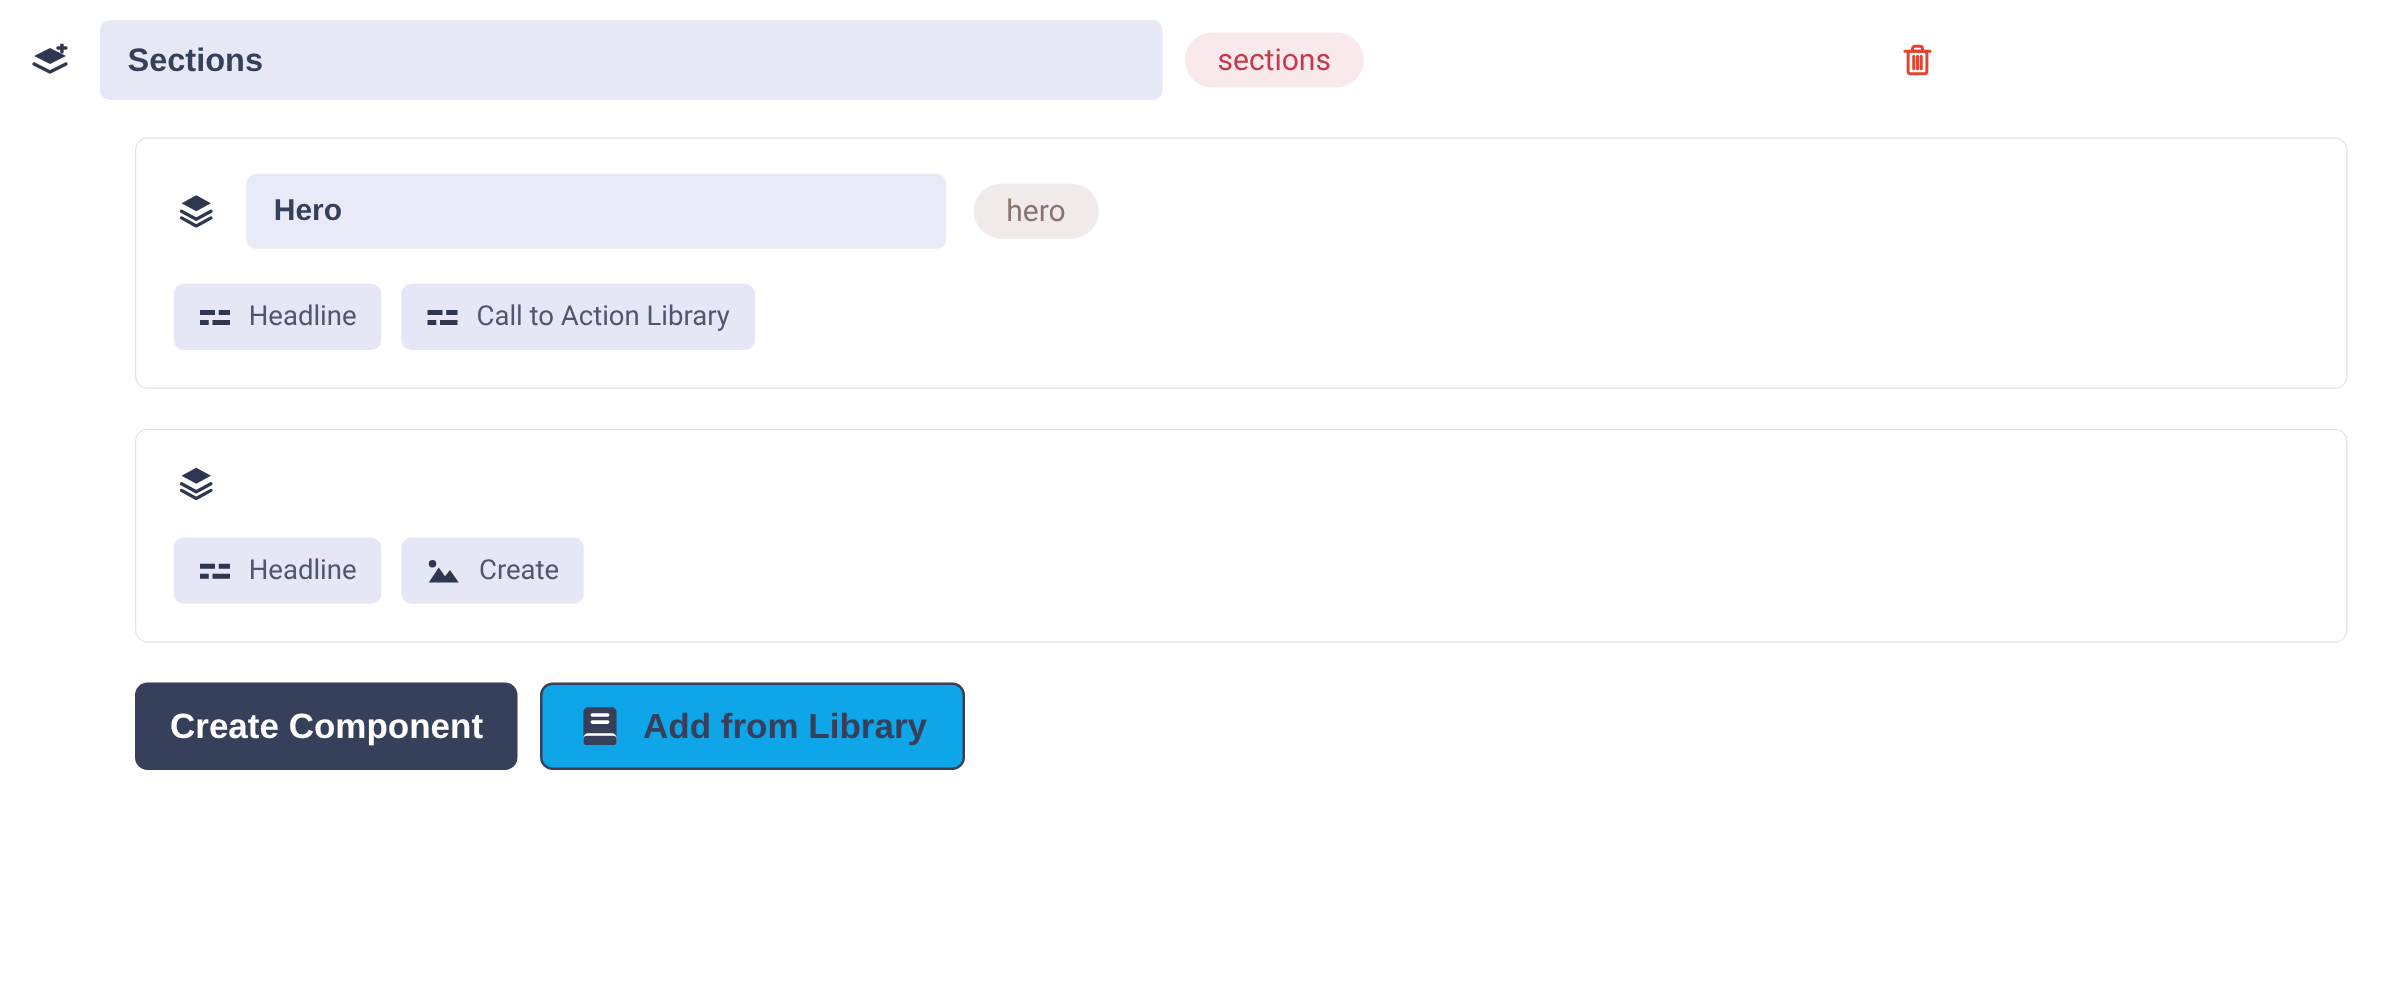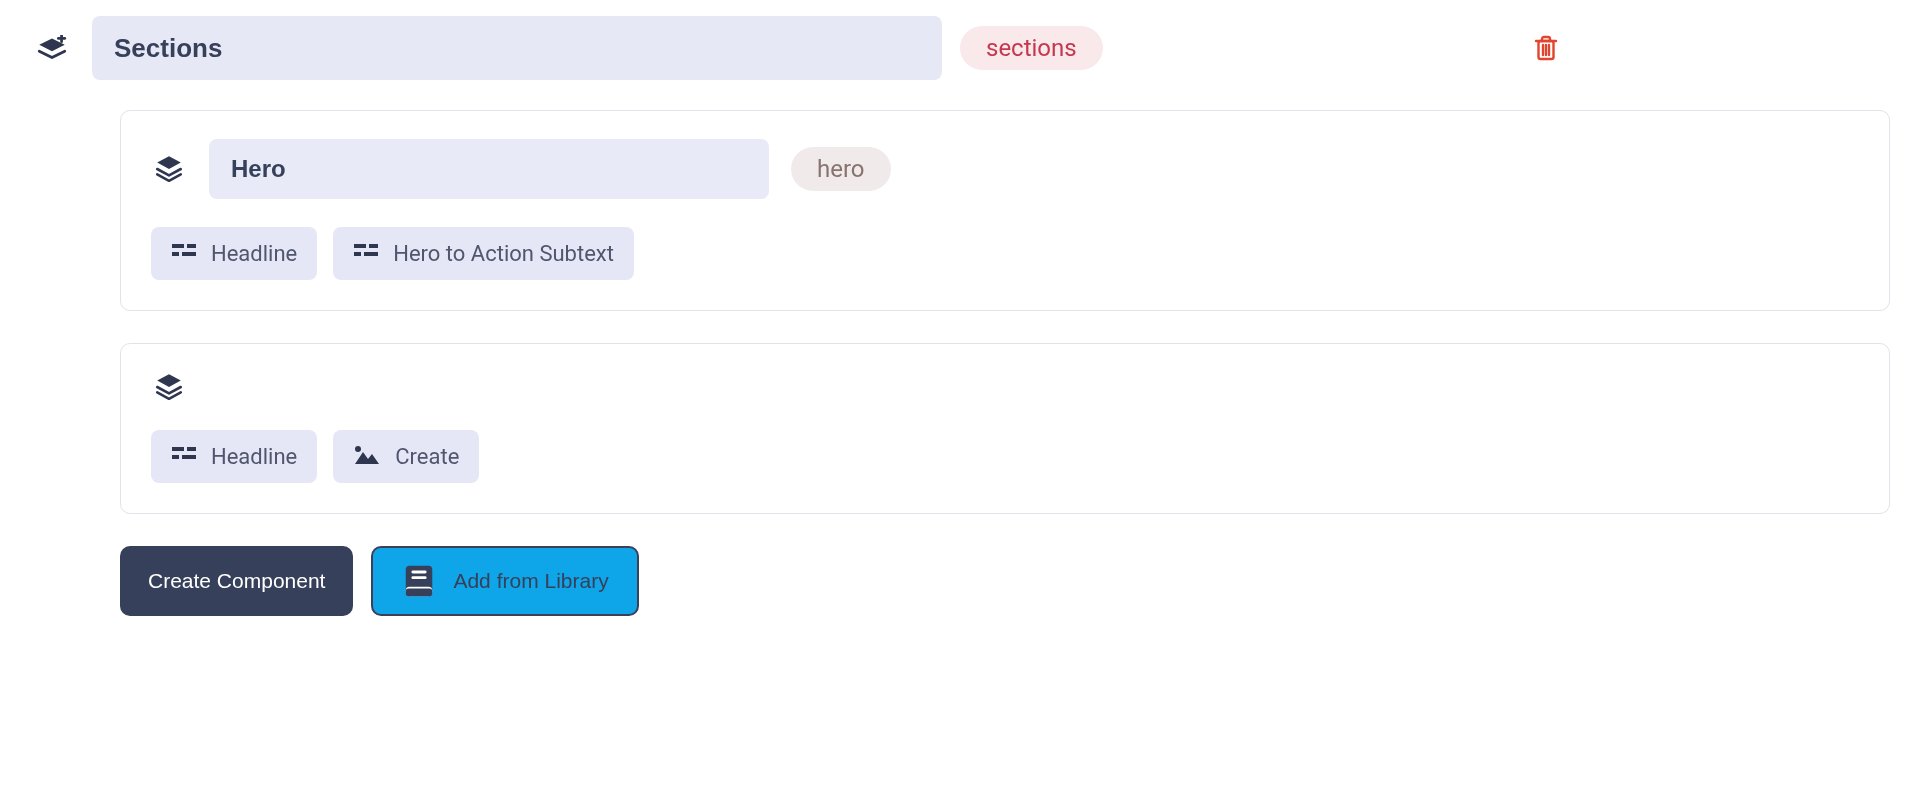--- a/index.html
+++ b/index.html
@@ -24,21 +24,20 @@
     margin: 0;
     padding: 0;
     background: var(--page-bg);
     font-family: -apple-system, BlinkMacSystemFont, "Segoe UI", Roboto, Helvetica, Arial, sans-serif;
     color: var(--text-dark);
     font-size: 20px;
   }
   .page {
     width: 1572px;
     padding: 16px 18px 40px 18px;
-    margin-left: 12px;
   }
   .top-row {
     display: flex;
     align-items: center;
     gap: 18px;
     width: 100%;
   }
   .top-icon-wrap {
     width: 44px;
     display: flex;
@@ -118,41 +117,42 @@
     padding: 0 22px;
     outline: none;
   }
   .fields-row {
     display: flex;
     flex-wrap: wrap;
     gap: 16px;
   }
   .field-chip {
     display: inline-flex;
+    align-items: center;
     gap: 14px;
     background: var(--bg-tag-field);
     border-radius: 8px;
     padding: 14px 20px;
     font-size: 22px;
     color: var(--text-mid);
     cursor: pointer;
   }
   .btn-row {
     display: flex;
     gap: 18px;
   }
   .btn {
     display: inline-flex;
     align-items: center;
     justify-content: center;
     gap: 16px;
     height: 70px;
     border-radius: 10px;
-    font-size: 21px;
-    font-weight: 400;
+    font-size: 28px;
+    font-weight: 700;
     cursor: pointer;
     padding: 0 28px;
   }
   .btn.primary {
     background: var(--btn-dark);
     color: #fff;
     border: none;
   }
   .btn.secondary {
     background: #0ea5e9;
@@ -247,21 +247,21 @@
               </svg>
           </span>
           <span>Headline</span>
         </div>
         <div class="field-chip">
           <span>
             <svg width="26" height="18" viewBox="0 0 24 18">
                 <use href="#icon-text"></use>
               </svg>
           </span>
-          <span>Hero to Action Subtext</span>
+          <span>Call to Action Library</span>
         </div>
       </div>
     </div>
 
     <div class="card">
       <div class="card-head">
         <div class="card-head-icon">
           <svg width="30" height="30" viewBox="0 0 28 28">
               <use href="#icon-layers"></use>
             </svg>

